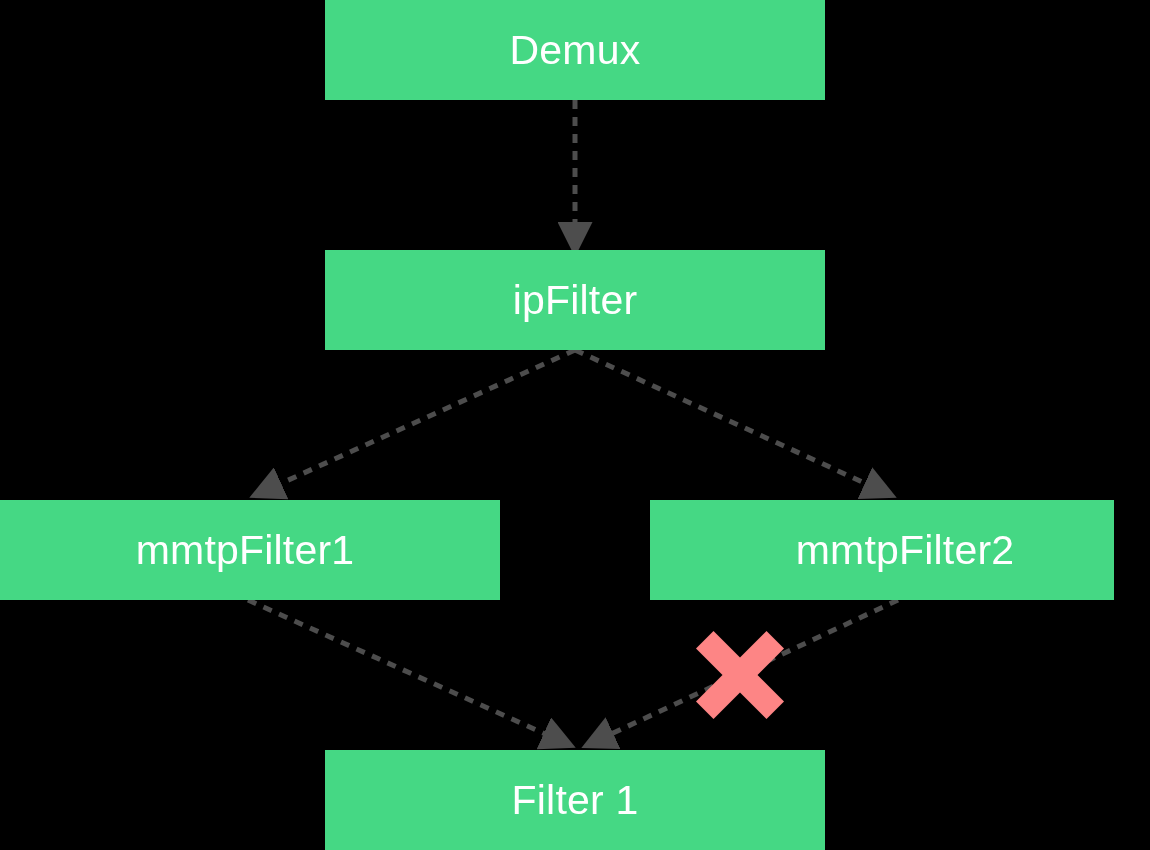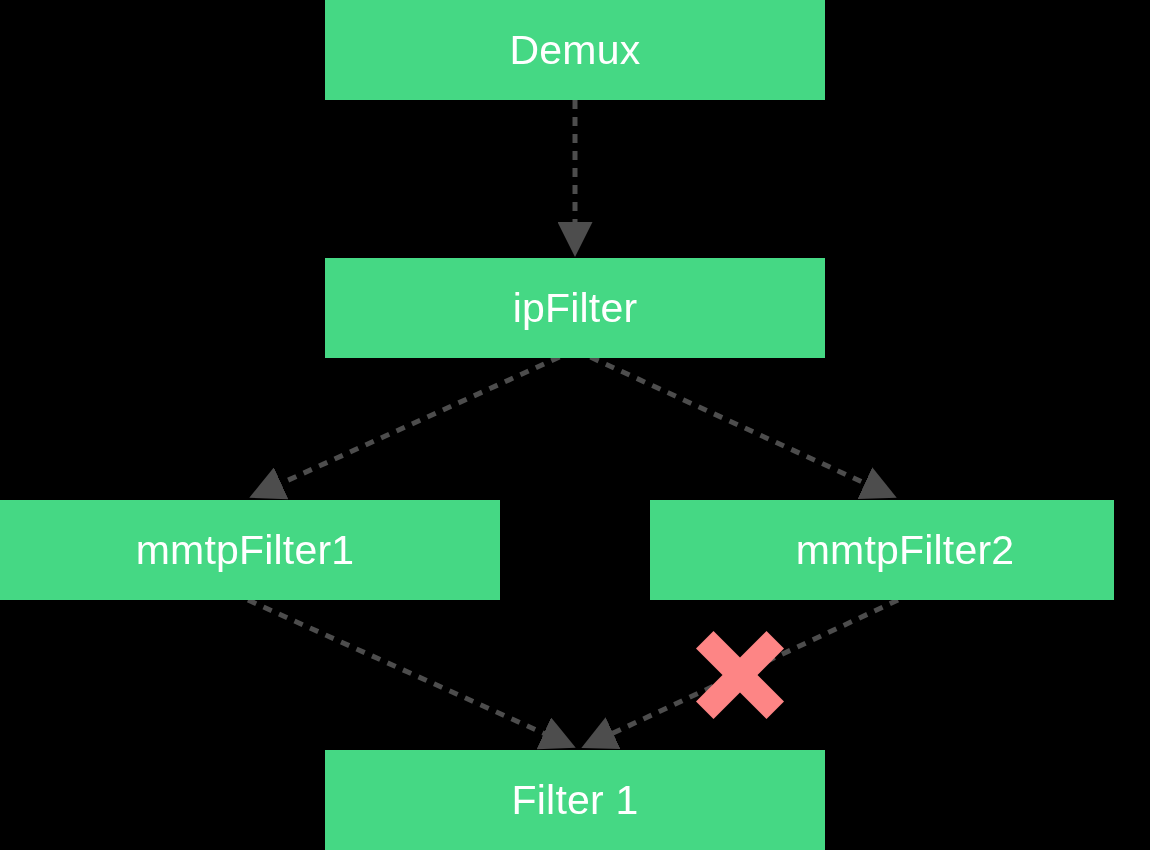--- a/index.html
+++ b/index.html
@@ -34,21 +34,21 @@
   .node-label {
     color: #ffffff;
     font-size: 41px;
     font-weight: 400;
     line-height: 1;
     letter-spacing: 0.2px;
     white-space: nowrap;
     font-family: "Liberation Sans", sans-serif;
   }
   #node-demux      { left: 325px; top: -30px;  width: 500px; height: 130px; }
-  #node-ipfilter   { left: 325px; top: 258px;  width: 500px; height: 100px; }
+  #node-ipfilter   { left: 325px; top: 250px;  width: 500px; height: 100px; }
   #node-mmtp1      { left: -10px; top: 500px;  width: 510px; height: 100px; }
   #node-mmtp2      { left: 650px; top: 500px;  width: 510px; height: 100px; }
   #node-filter4    { left: 325px; top: 750px;  width: 500px; height: 130px; }
   #node-demux .node-label   { transform: translateY(15px); }
   #node-filter4 .node-label { transform: translateY(-15px); }
 
   #blocked-marker {
     position: absolute;
     left: 693px;
     top: 628px;

